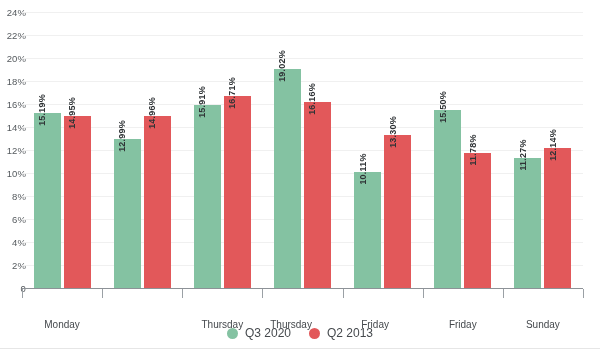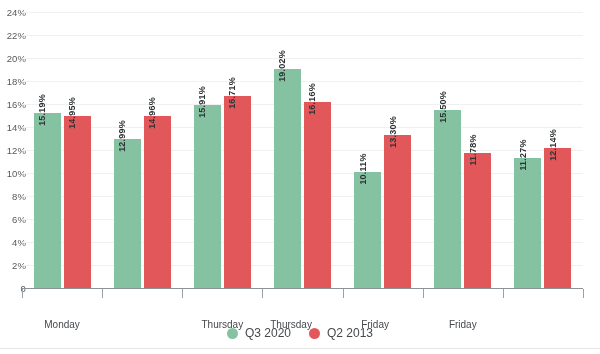--- a/index.html
+++ b/index.html
@@ -305,20 +305,21 @@
         <div class="x-sep" style="left: 0px;"></div>
         <div class="x-sep" style="left: 80.1429px;"></div>
         <div class="x-cat" style="left: 160.286px; width: 80.1429px;">Thursday</div>
         <div class="x-sep" style="left: 160.286px;"></div>
         <div class="x-cat" style="left: 229px; width: 80.1429px;">Thursday</div>
         <div class="x-sep" style="left: 240.429px;"></div>
         <div class="x-cat" style="left: 313px; width: 80.1429px;">Friday</div>
         <div class="x-sep" style="left: 320.571px;"></div>
         <div class="x-cat" style="left: 400.714px; width: 80.1429px;">Friday</div>
         <div class="x-sep" style="left: 400.714px;"></div>
+        <div class="x-cat" style="left: 480.857px; width: 80.1429px;">Sunday</div>
         <div class="x-sep" style="left: 480.857px;"></div>
         <div class="x-sep" style="left: 561px;"></div>
       </div>
   </div>
 
   <div class="legend">
       <div class="legend-item">
         <span class="legend-swatch" style="background: rgb(132, 194, 162);"></span>
         <span class="legend-label">Q3 2020</span>
       </div>

